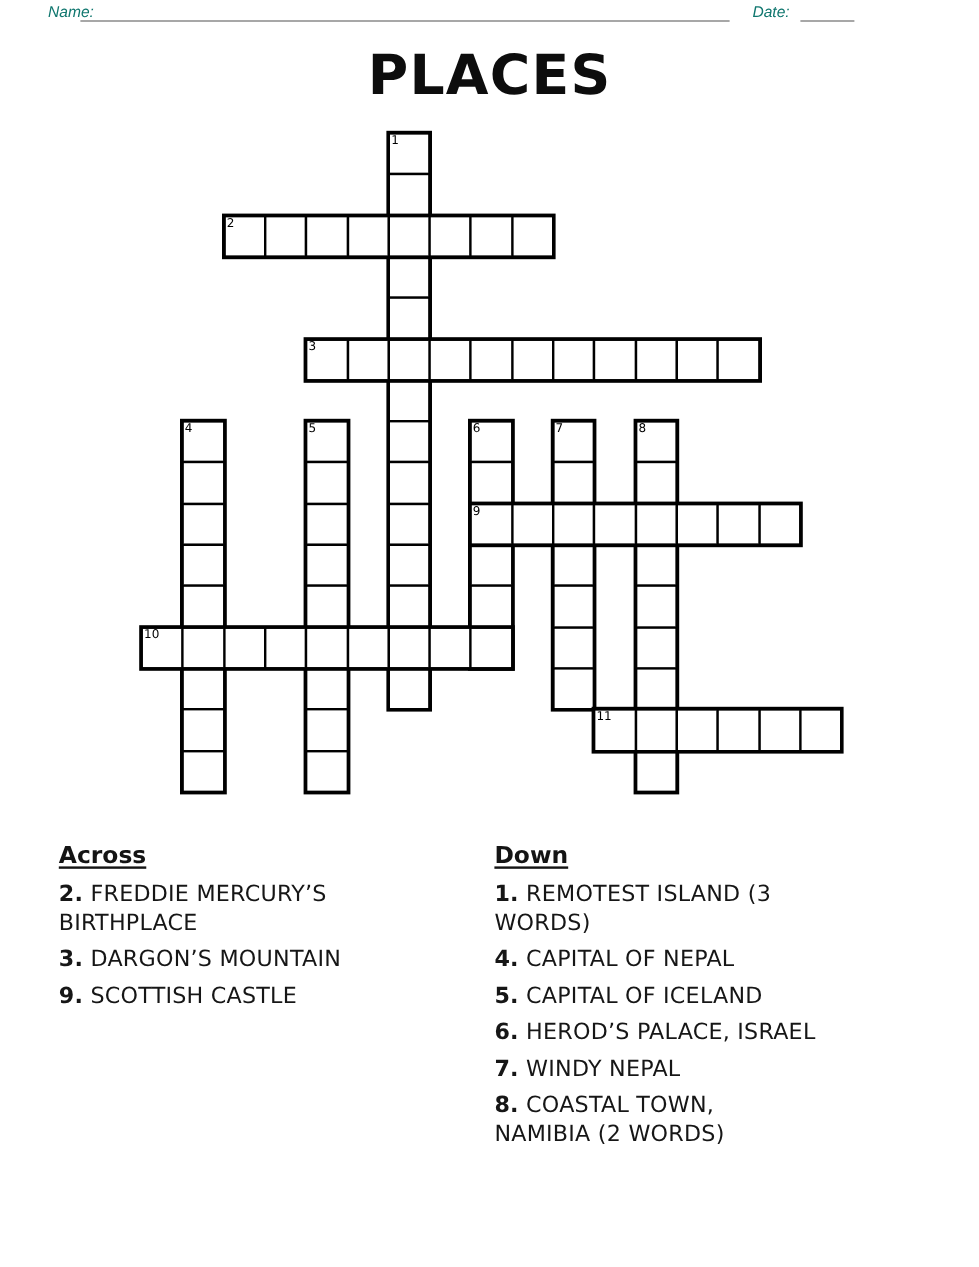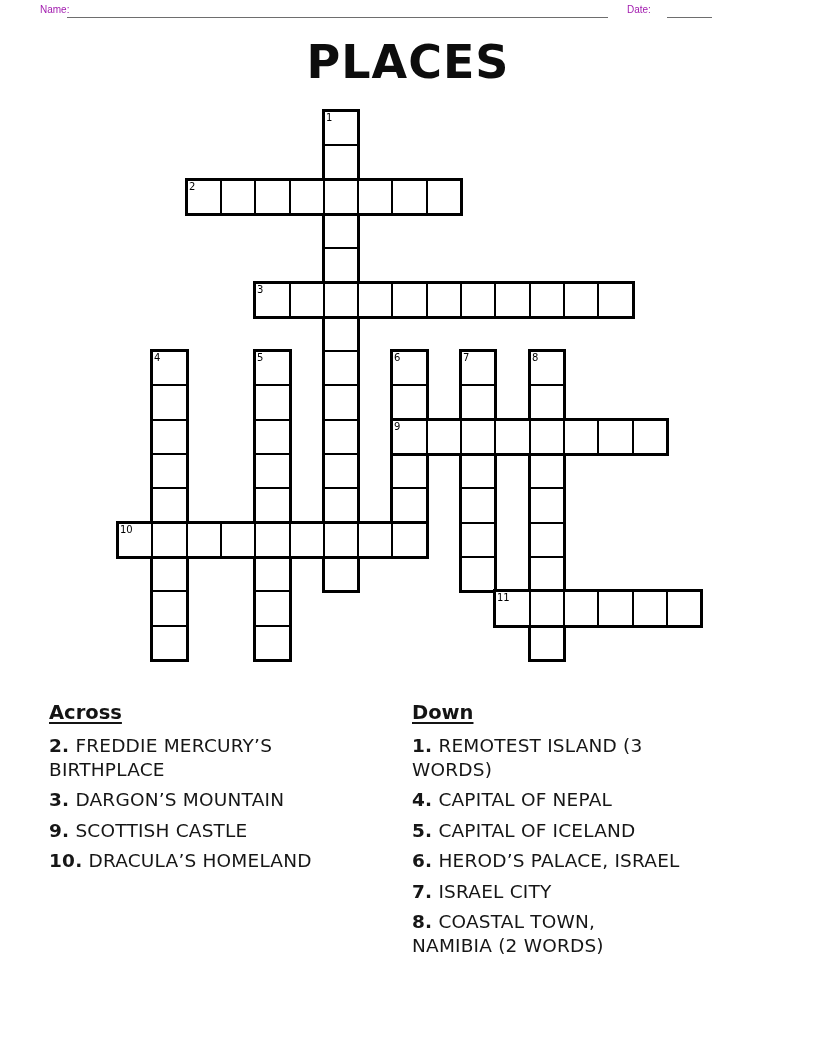--- a/index.html
+++ b/index.html
@@ -8,22 +8,23 @@
     width: 816px; height: 1056px;
     position: relative;
     font-family: "Liberation Sans", sans-serif;
     color: #111;
     overflow: hidden;
   }
 
   
   .hdr-label {
     position: absolute; top: 1px;
-    font-size: 10px; line-height: 18px; color: #a21caf;
+    font-size: 13px; line-height: 18px; color: #0f766e;
     font-family: "Liberation Sans", sans-serif;
+    font-style: italic;
   }
   #name-label { left: 40px; }
   #date-label { left: 627px; }
   .write-line {
     position: absolute; top: 0; height: 18px;
     border-bottom: 1.5px solid #6e6e6e;
   }
   #name-line { left: 67px;  width: 541px; }
   #date-line { left: 667px; width: 45px;  }
 
@@ -211,29 +212,28 @@
     <span class="cell-number" style="left: 497px; top: 592px;">11</span>
   </div>
 
 <div id="across-col" class="clue-col">
   <p class="clues-heading">Across</p>
   <div id="across-list">
       <p class="clue"><b>2.</b><span> FREDDIE MERCURY’S
 BIRTHPLACE</span></p>
       <p class="clue"><b>3.</b><span> DARGON’S MOUNTAIN</span></p>
       <p class="clue"><b>9.</b><span> SCOTTISH CASTLE</span></p>
-      <p class="clue"><b>10.</b><span> DRACULA’S HOMELAND</span></p>
     </div>
 </div>
 
 <div id="down-col" class="clue-col">
   <p class="clues-heading">Down</p>
   <div id="down-list">
       <p class="clue"><b>1.</b><span> REMOTEST ISLAND (3
 WORDS)</span></p>
       <p class="clue"><b>4.</b><span> CAPITAL OF NEPAL</span></p>
       <p class="clue"><b>5.</b><span> CAPITAL OF ICELAND</span></p>
       <p class="clue"><b>6.</b><span> HEROD’S PALACE, ISRAEL</span></p>
-      <p class="clue"><b>7.</b><span> ISRAEL CITY</span></p>
+      <p class="clue"><b>7.</b><span> WINDY NEPAL</span></p>
       <p class="clue"><b>8.</b><span> COASTAL TOWN,
 NAMIBIA (2 WORDS)</span></p>
     </div>
 </div>
 
 </body></html>

